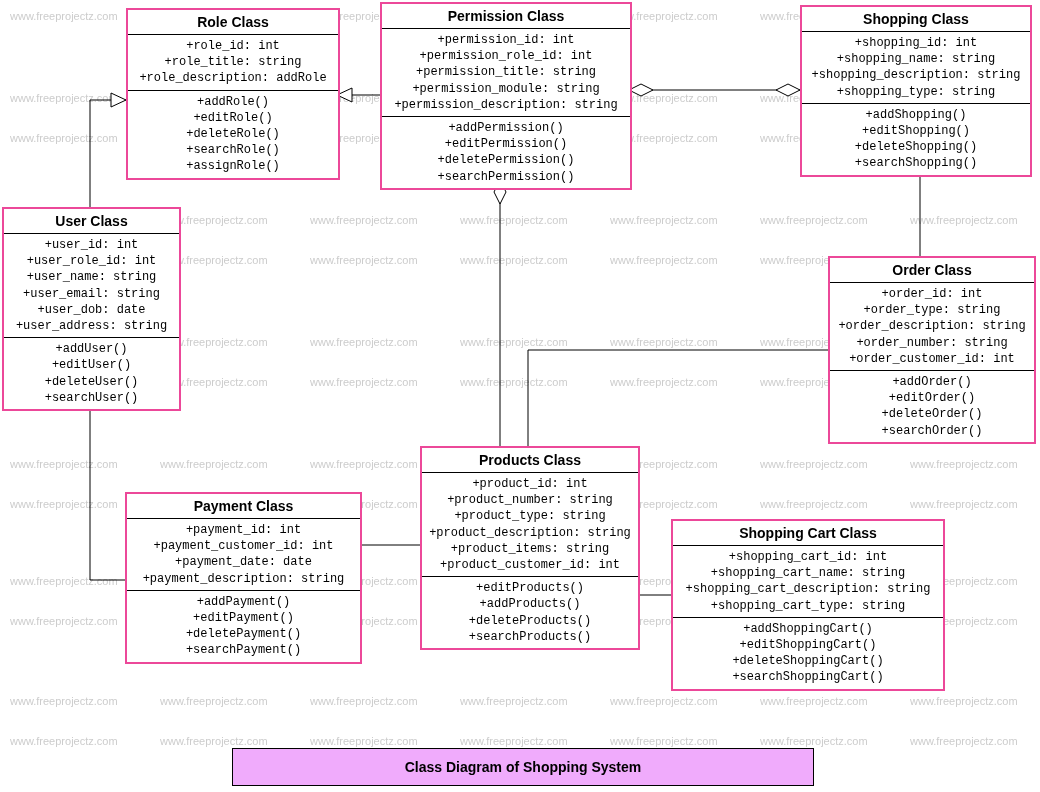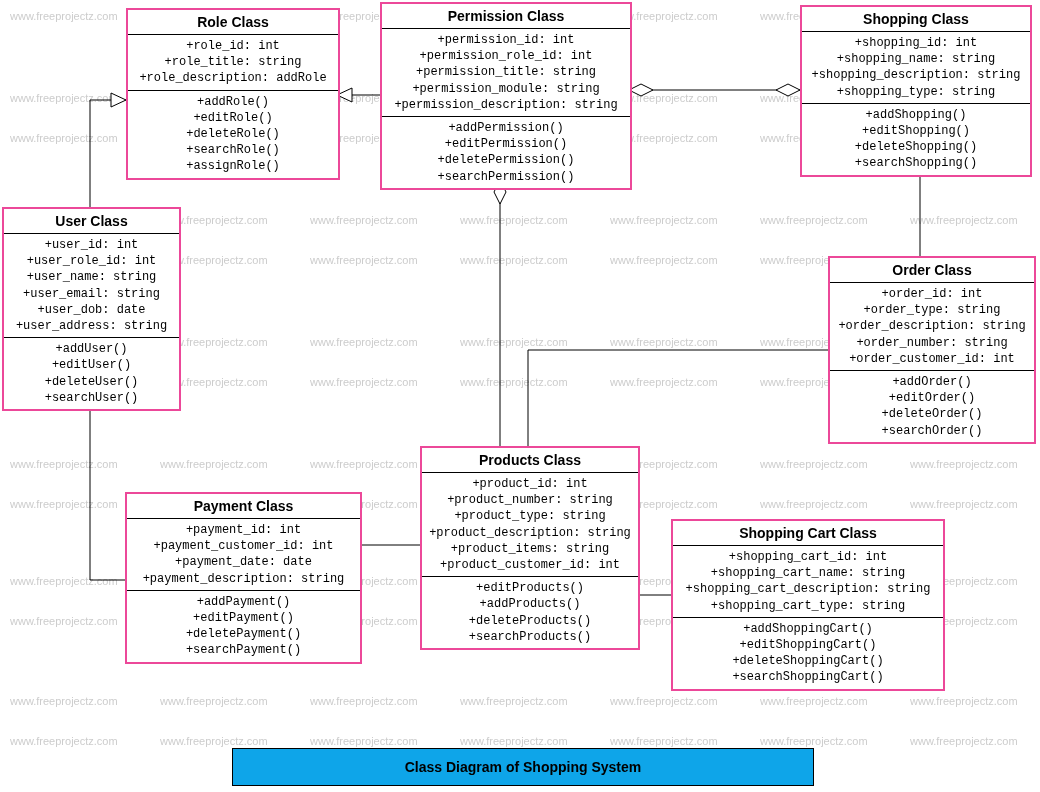--- a/index.html
+++ b/index.html
@@ -51,21 +51,21 @@
   .class-section.attrs {
     border-bottom: 1px solid #000;
   }
   .class-section div {
     white-space: nowrap;
     line-height: 1.35;
   }
   .caption-box {
     position: absolute;
     border: 1px solid #000;
-    background: #0ea5e9;
+    background: #f0abfc;
     font-family: Arial, sans-serif;
     font-weight: bold;
     font-size: 14px;
     text-align: center;
     padding: 10px 20px;
     z-index: 2;
   }
   svg.connectors {
     position: absolute;
     top: 0; left: 0;

